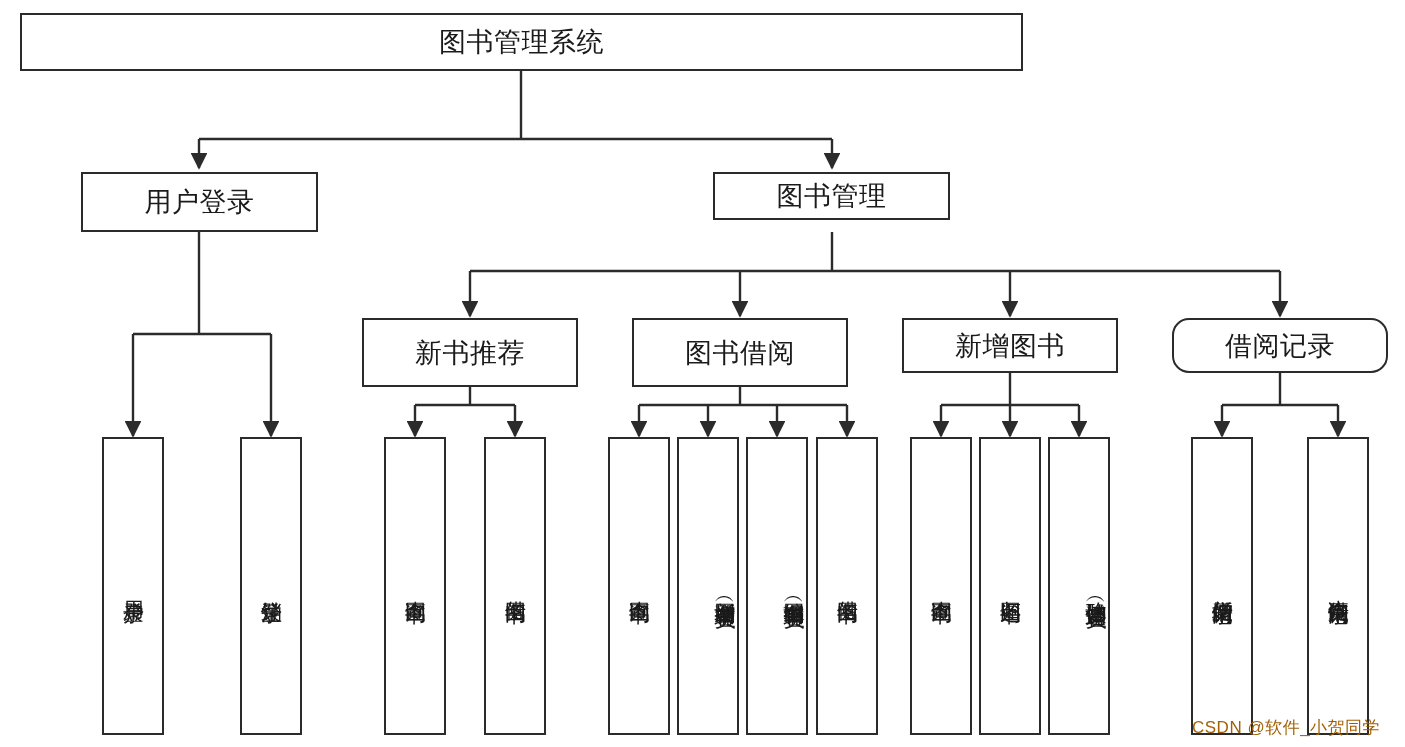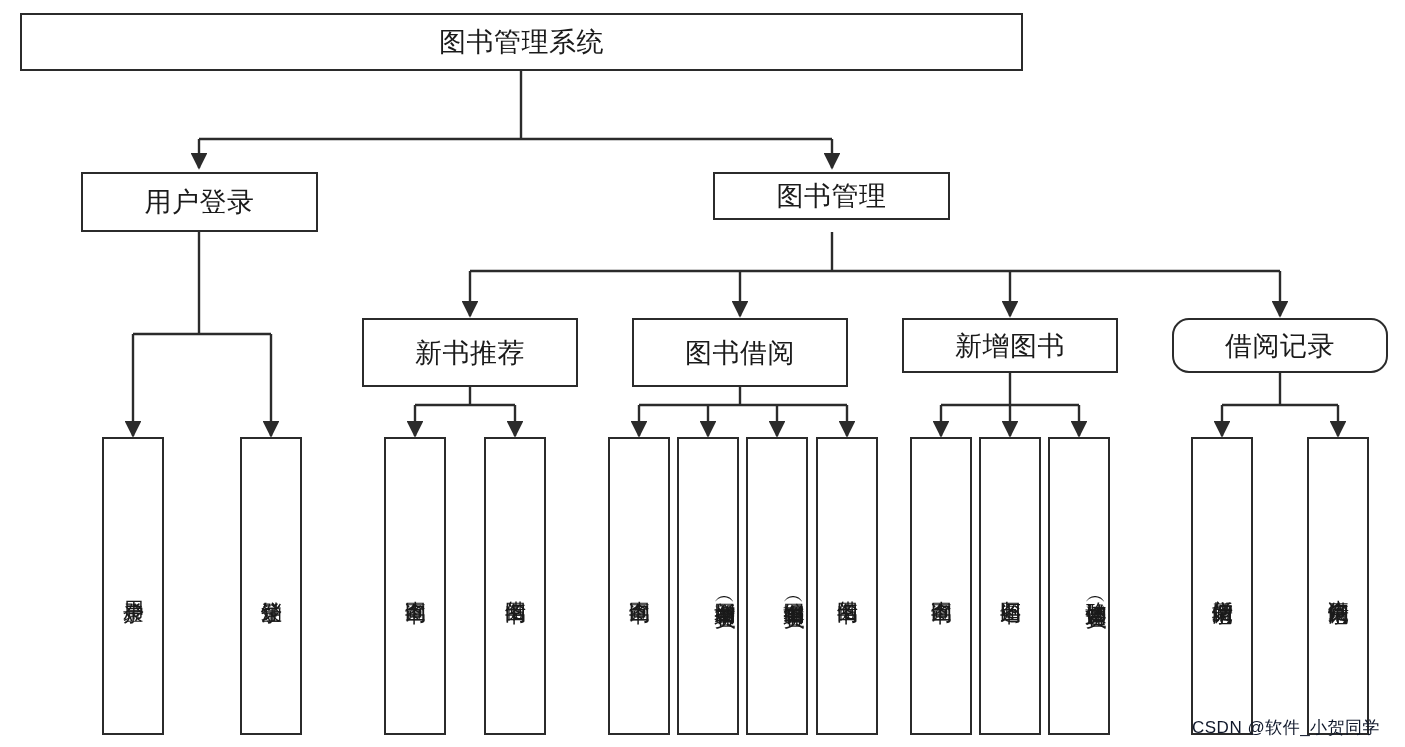--- a/index.html
+++ b/index.html
@@ -53,21 +53,21 @@
     align-items: center;
     padding-top: 0;
   }
   .node-label {
     display: block;
     white-space: pre-line;
   }
   .watermark {
     position: absolute;
     font-size: 17px;
-    color: #0f172a;
+    color: #a16207;
     white-space: nowrap;
     letter-spacing: 0.5px;
   }
 </style>
 </head>
 <body>
 
 <div id="canvas">
 
   <svg class="lines" viewBox="0 0 1405 747">

